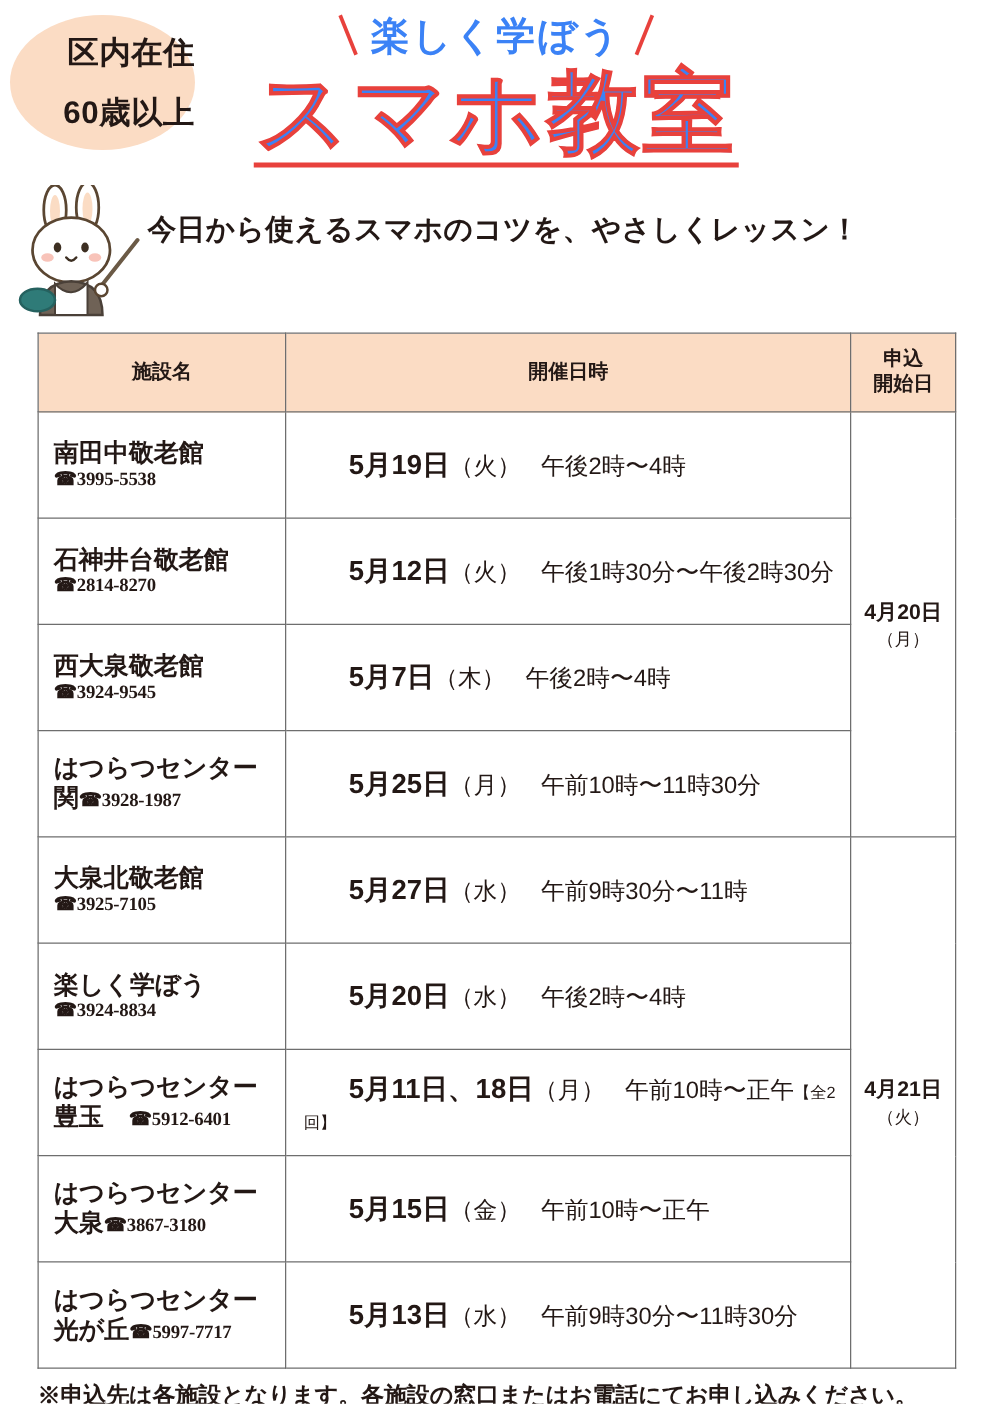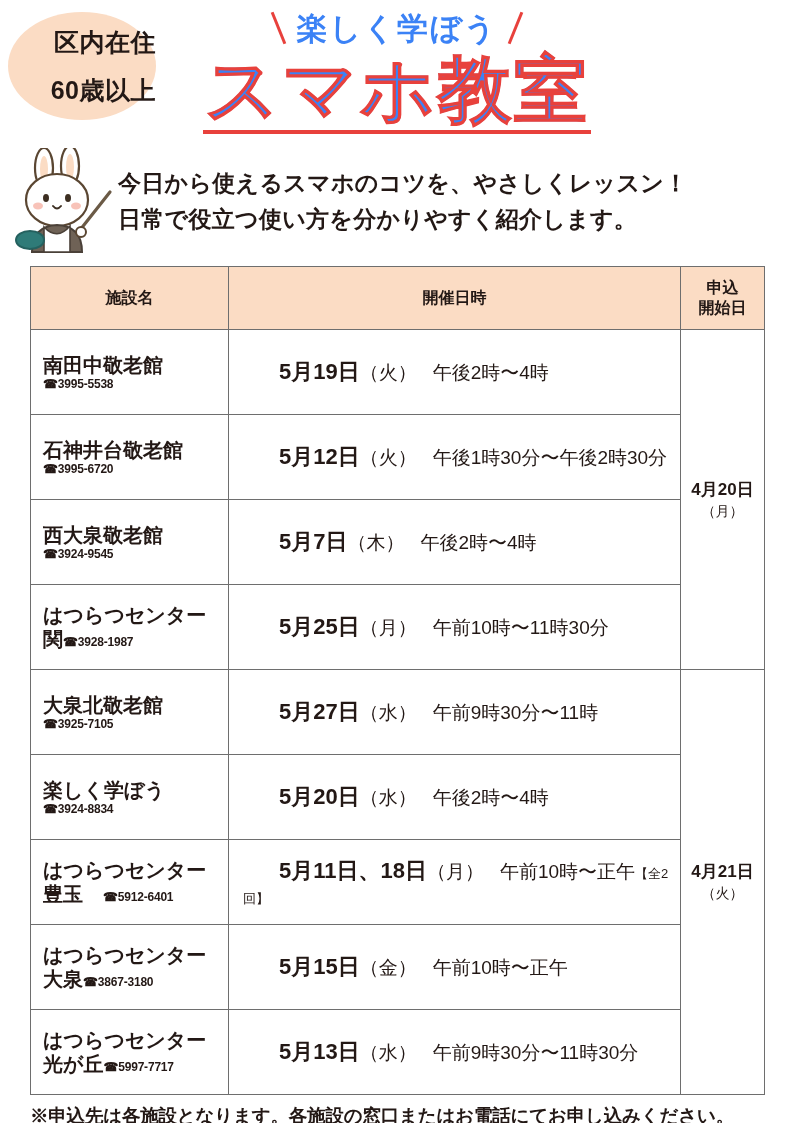--- a/index.html
+++ b/index.html
@@ -148,23 +148,24 @@
   td.facility {
     padding: 6px 4px 6px 12px;
     font-size: 20px;
     font-weight: bold;
     line-height: 1.2;
     height: 72px;
     vertical-align: middle;
     margin-top: 28px;
   }
   td.facility .tel {
-    font-size: 12px;
+    font-size: 15px;
     font-weight: bold;
     letter-spacing: -0.2px;
+    font-family: Liberation Serif, serif;
   }
   td.facility .name-inline {
     white-space: nowrap;
   }
   td.datetime {
     padding: 6px 8px 6px 14px;
     font-size: 19px;
     vertical-align: middle;
     letter-spacing: 0px;
   }
@@ -239,21 +240,20 @@
     <path d="M26 104 q0 -26 25 -27 q25 1 25 27 z" fill="#6f6256" stroke="#4a4038" stroke-width="2"></path>
     <path d="M38 79 q13 14 26 -1 l0 26 l-26 0 z" fill="#ffffff" stroke="#4a4038" stroke-width="1.6"></path>
     <ellipse cx="24" cy="92" rx="14" ry="9" fill="#2f7b78" stroke="#25615f" stroke-width="2"></ellipse>
 
     <line x1="74" y1="82" x2="104" y2="44" stroke="#6b5a46" stroke-width="3.2" stroke-linecap="round"></line>
     <circle cx="75" cy="84" r="5" fill="#ffffff" stroke="#5a4632" stroke-width="2"></circle>
   </svg>
 
   <div class="lead-text">
     <div>今日から使えるスマホのコツを、やさしくレッスン！</div>
-    <div>日常で役立つ使い方を分かりやすく紹介します。</div>
   </div>
 </div>
 
 <div class="table-wrap">
   <table class="schedule">
     <colgroup>
       <col class="col-facility">
       <col class="col-datetime">
       <col class="col-apply">
     </colgroup>
@@ -275,21 +275,21 @@
           </td>
           <td class="datetime"><span class="big">5月19日</span><span>（火）</span><span class="gap"></span><span>午後2時〜4時</span></td>
           <td class="apply" rowspan="4">
             <div>4月20日</div>
             <div class="sub">（月）</div>
           </td>
         </tr>
         <tr>
           <td class="facility">
             <div>石神井台敬老館</div>
-            <div class="tel">☎3995-6720</div>
+            <div class="tel">☎2814-8270</div>
           </td>
           <td class="datetime"><span class="big">5月12日</span><span>（火）</span><span class="gap"></span><span>午後1時30分〜午後2時30分</span></td>
         </tr>
         <tr>
           <td class="facility">
             <div>西大泉敬老館</div>
             <div class="tel">☎3924-9545</div>
           </td>
           <td class="datetime"><span class="big">5月7日</span><span>（木）</span><span class="gap"></span><span>午後2時〜4時</span></td>
         </tr>

